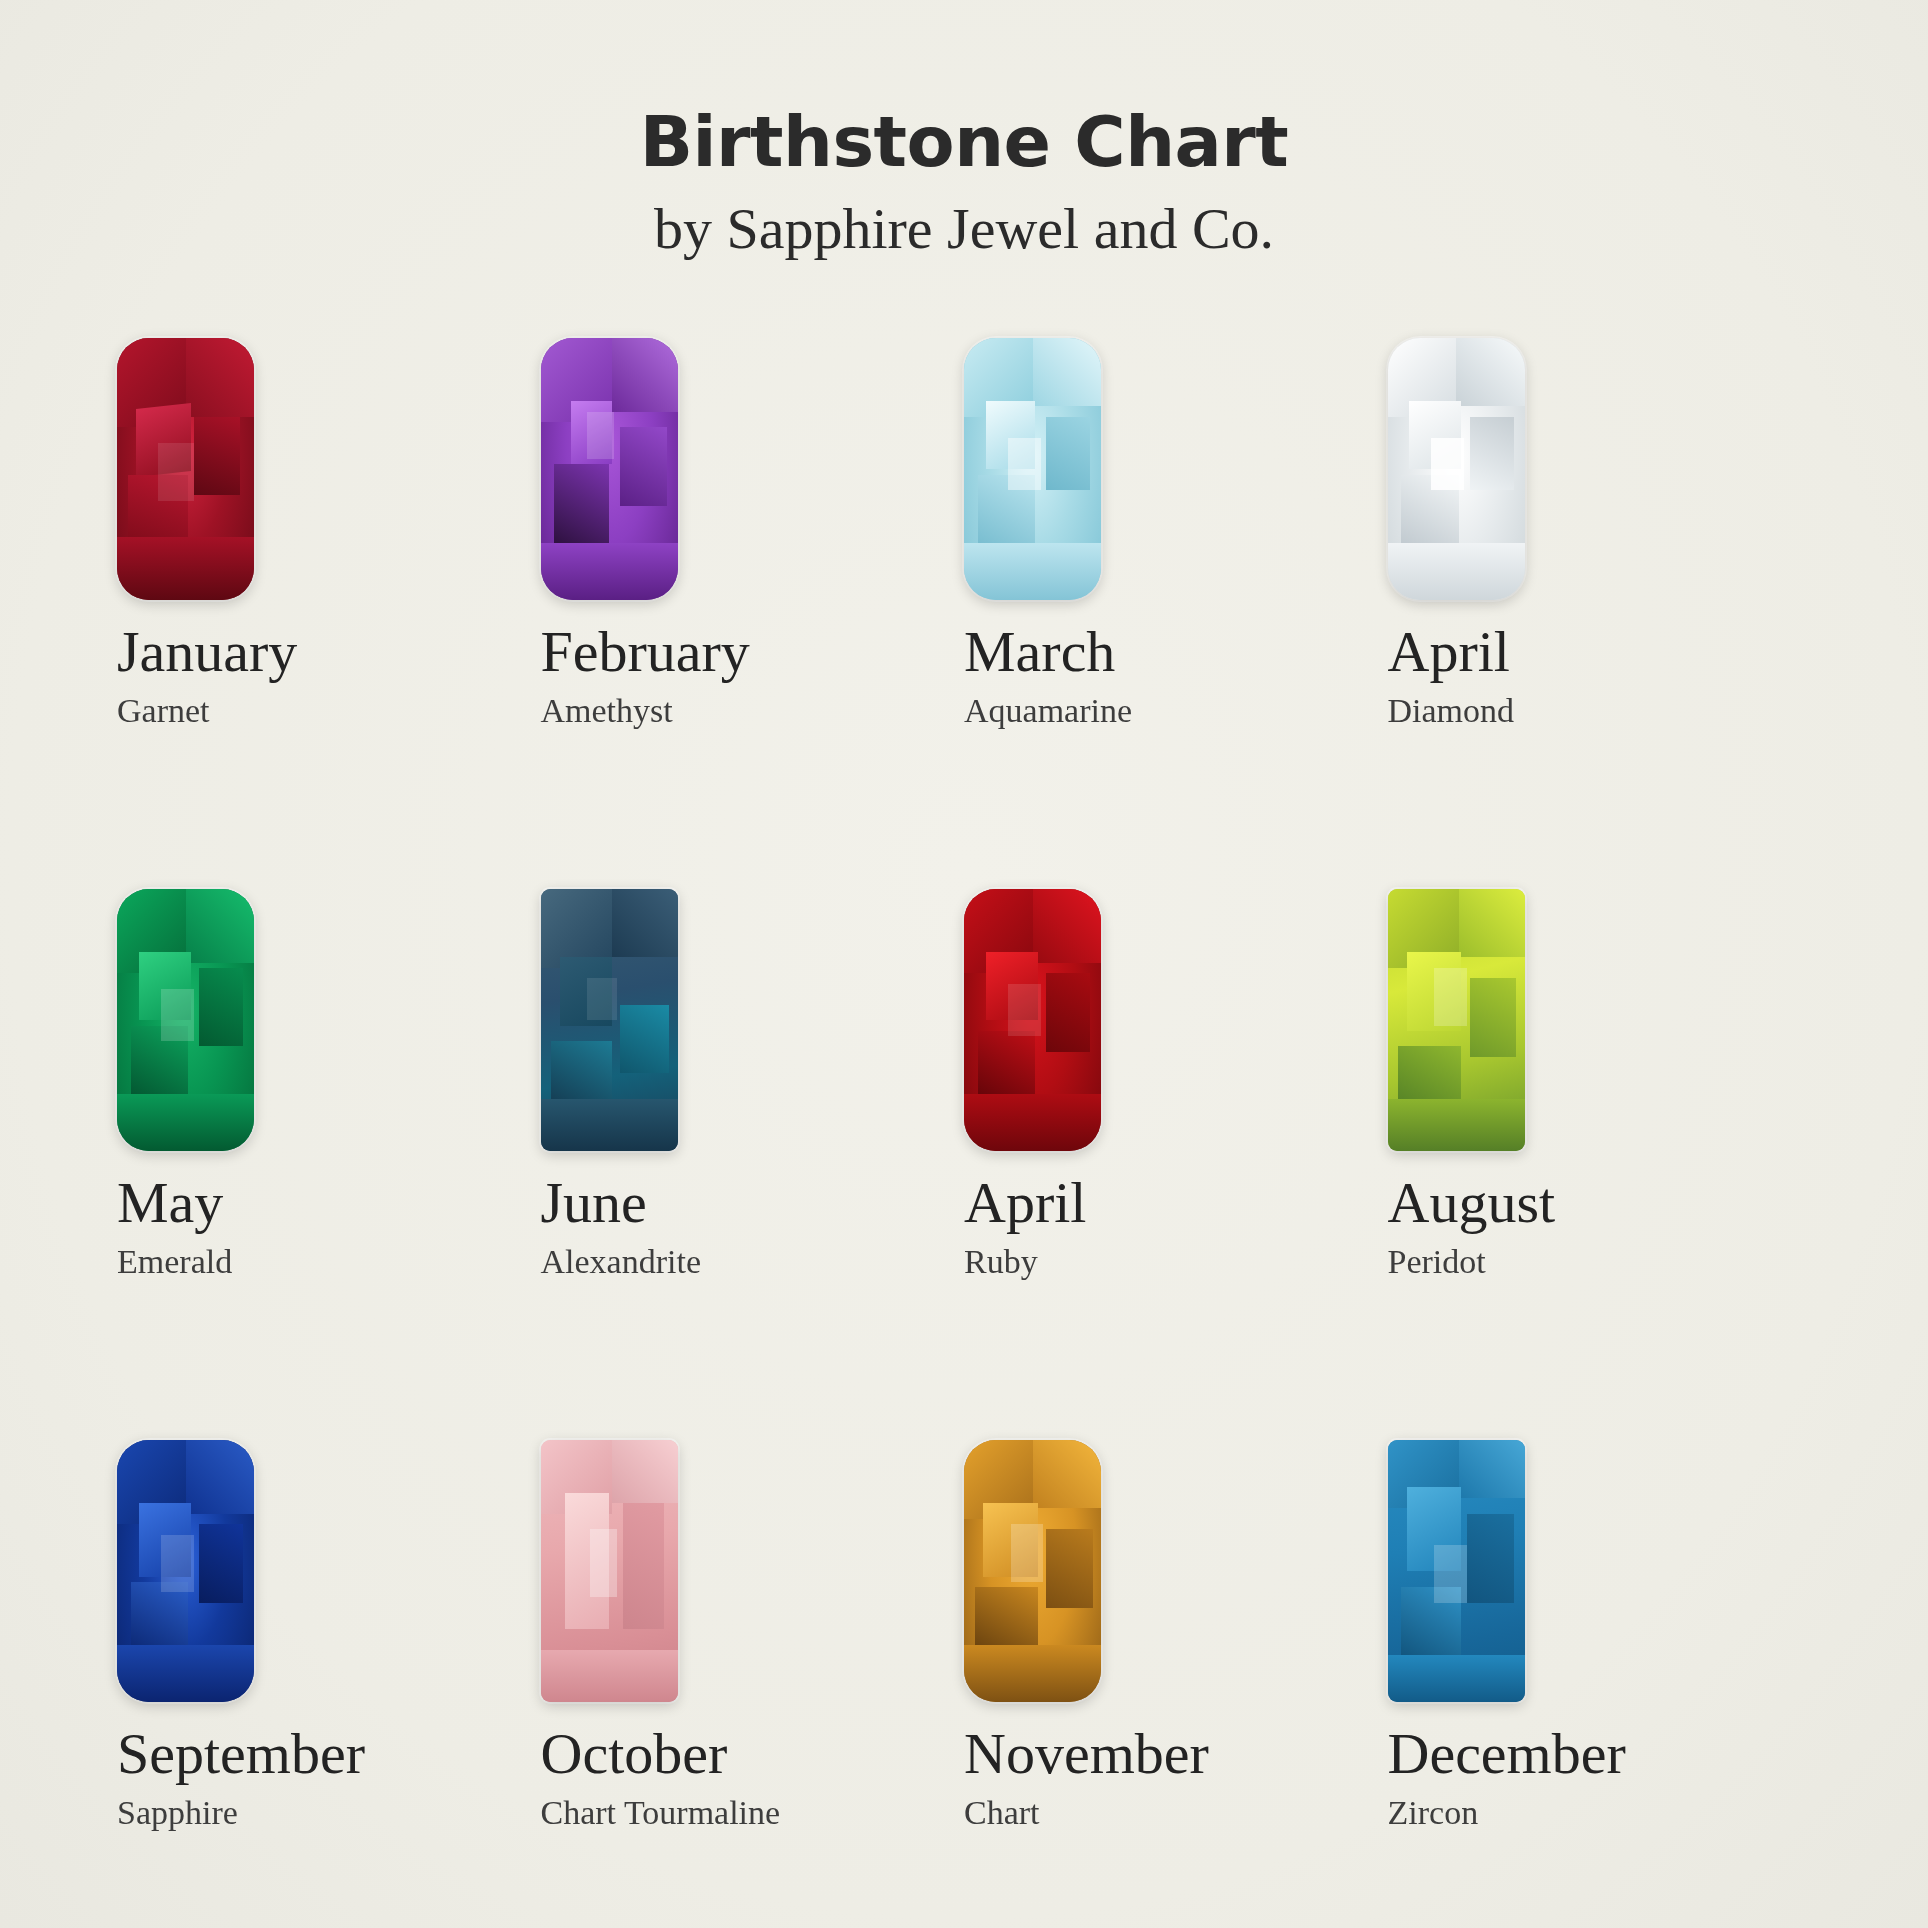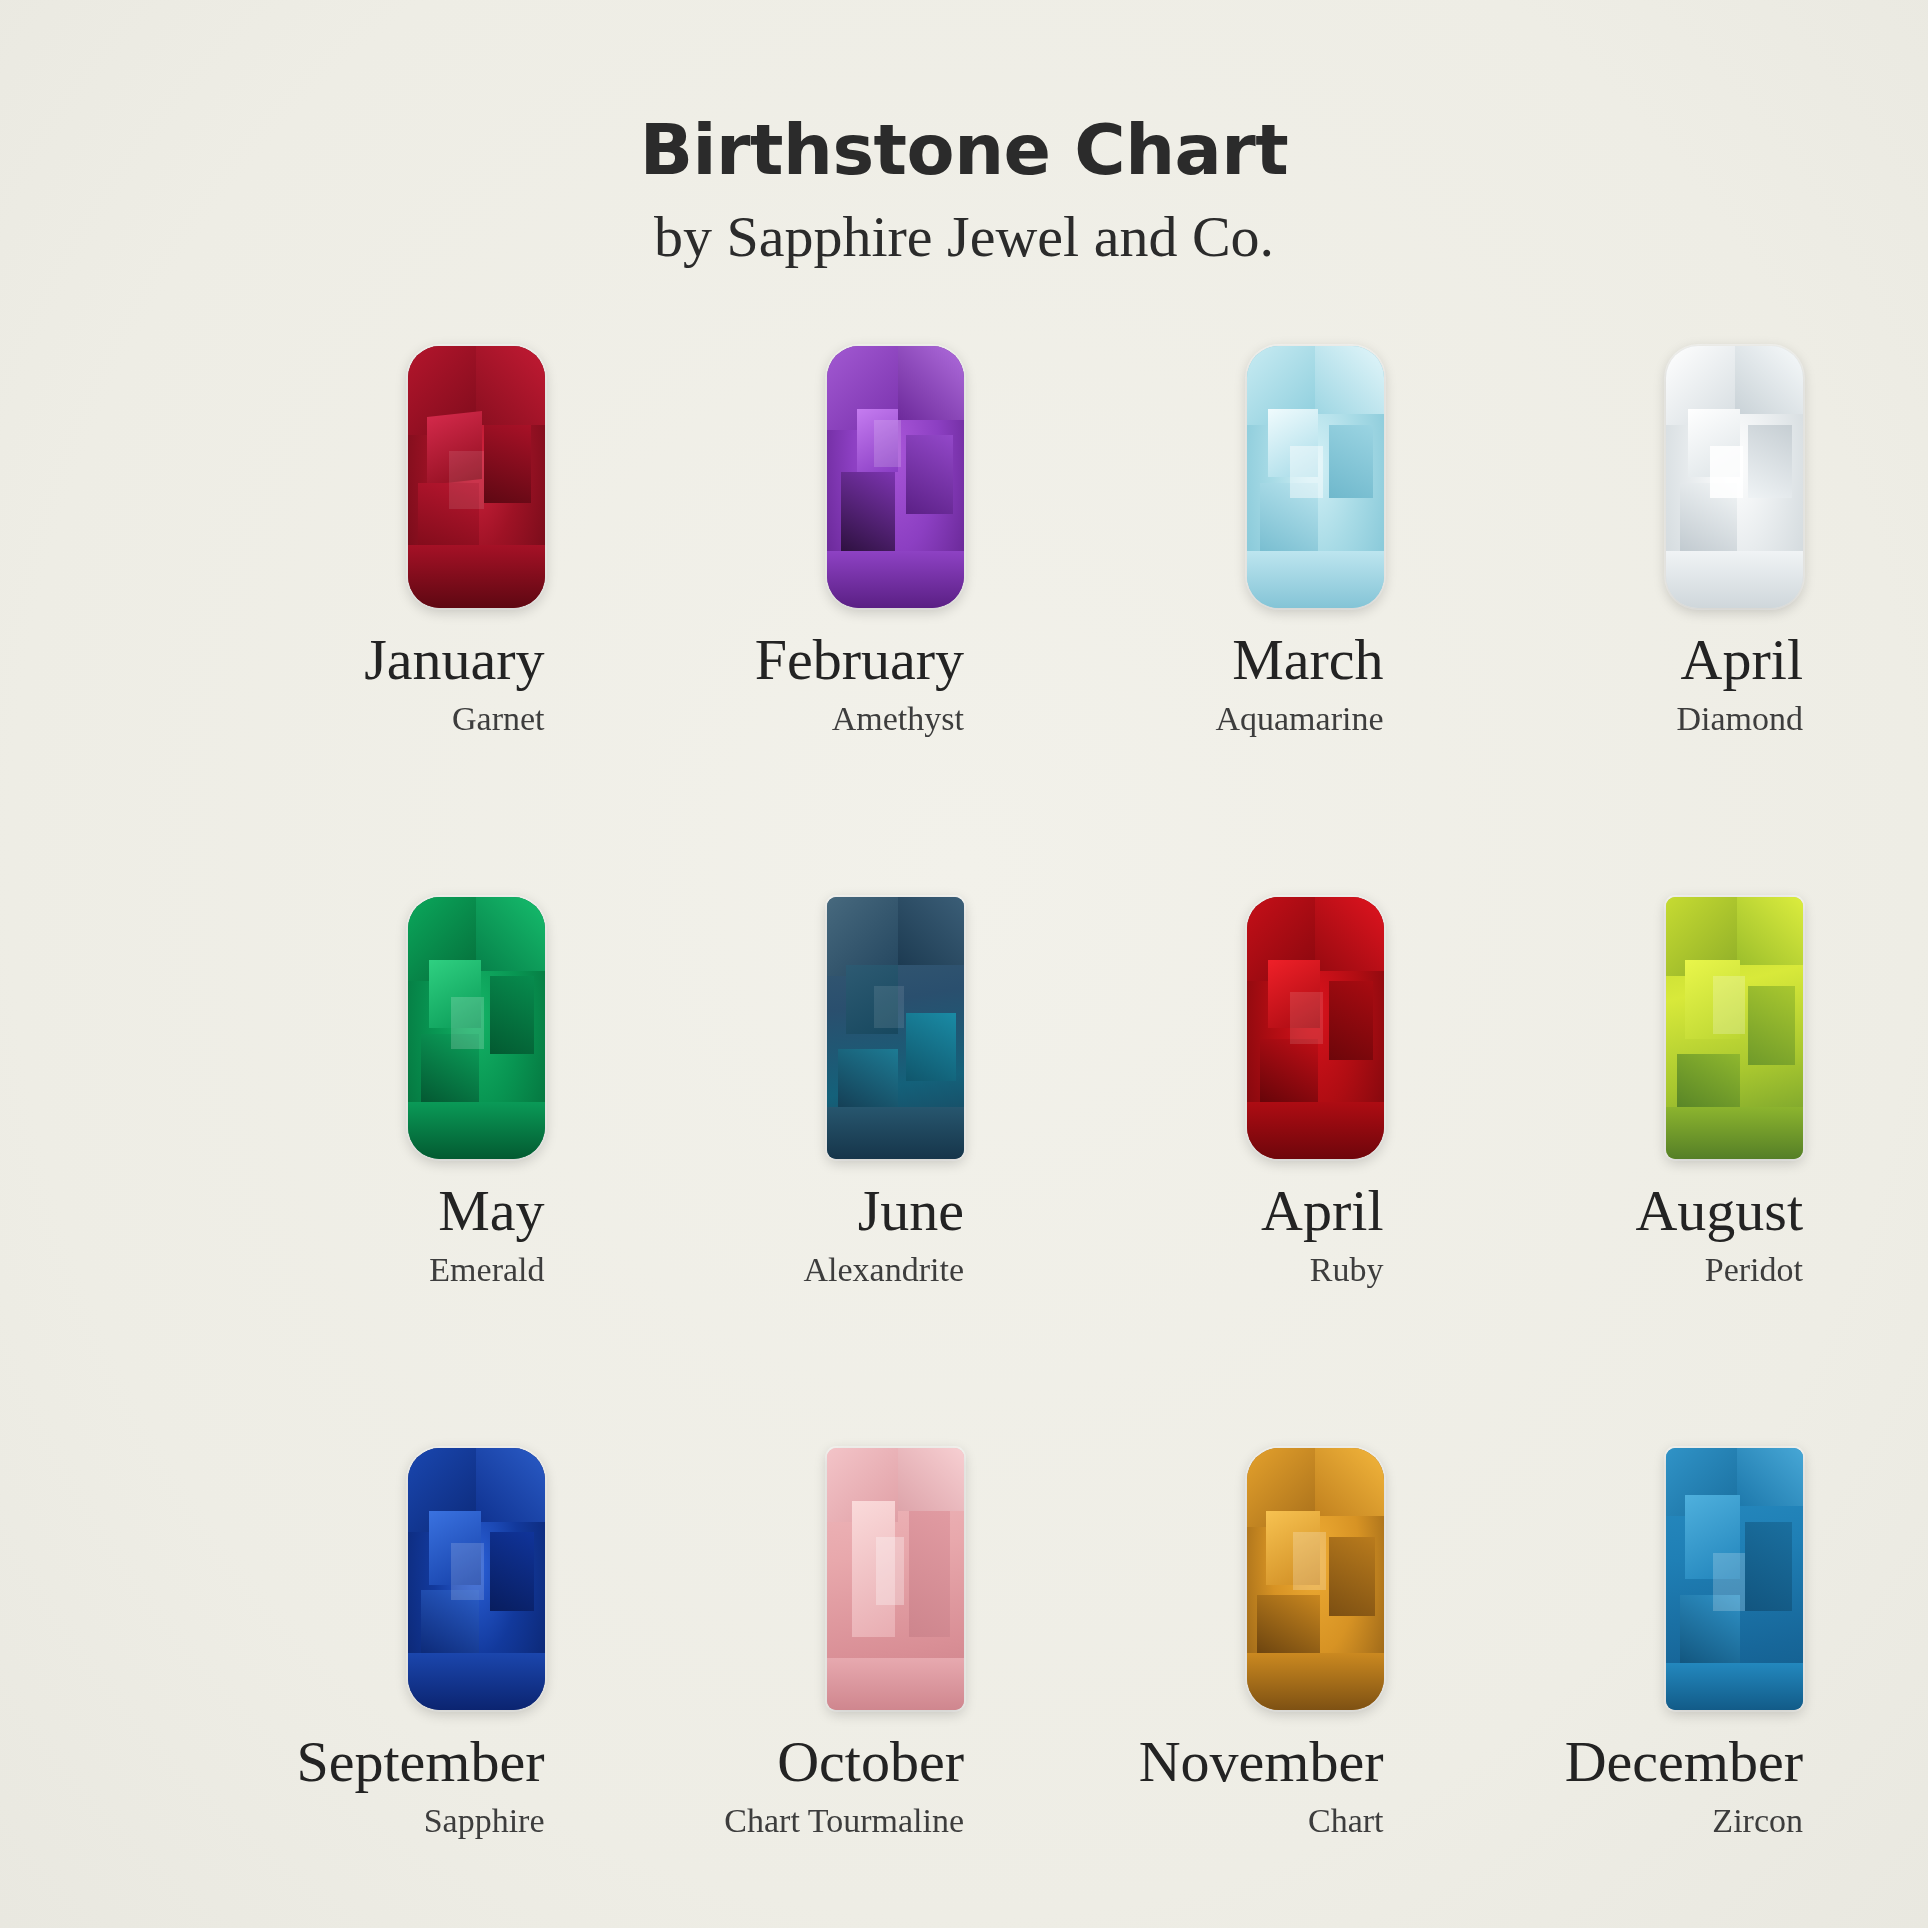--- a/index.html
+++ b/index.html
@@ -11,21 +11,21 @@
     height: 1928px;
     background: #f0efe8;
     font-family: "Liberation Serif", serif;
     overflow: hidden;
   }
   .page {
     position: relative;
     width: 1928px;
     height: 1928px;
     box-sizing: border-box;
-    padding: 12px;
+    padding: 4px;
     background: radial-gradient(ellipse at 50% 45%, #f2f1ea 0%, #eeede5 70%, #e9e8e0 100%);
   }
   .header {
     text-align: center;
     padding-top: 102px;
   }
   .title {
     font-family: "DejaVu Sans", sans-serif;
     font-weight: bold;
     font-size: 70px;
@@ -46,21 +46,21 @@
     display: grid;
     grid-template-columns: repeat(4, 1fr);
     grid-template-rows: repeat(3, 1fr);
     row-gap: 0px;
     column-gap: 0px;
     padding: 0 113px;
   }
   .cell {
     display: flex;
     flex-direction: column;
-    align-items: flex-end;
+    align-items: flex-start;
     justify-content: flex-start;
     height: 551px;
   }
   .gem-wrap {
     height: 282px;
     display: flex;
     align-items: center;
     justify-content: center;
   }
   .gem {

